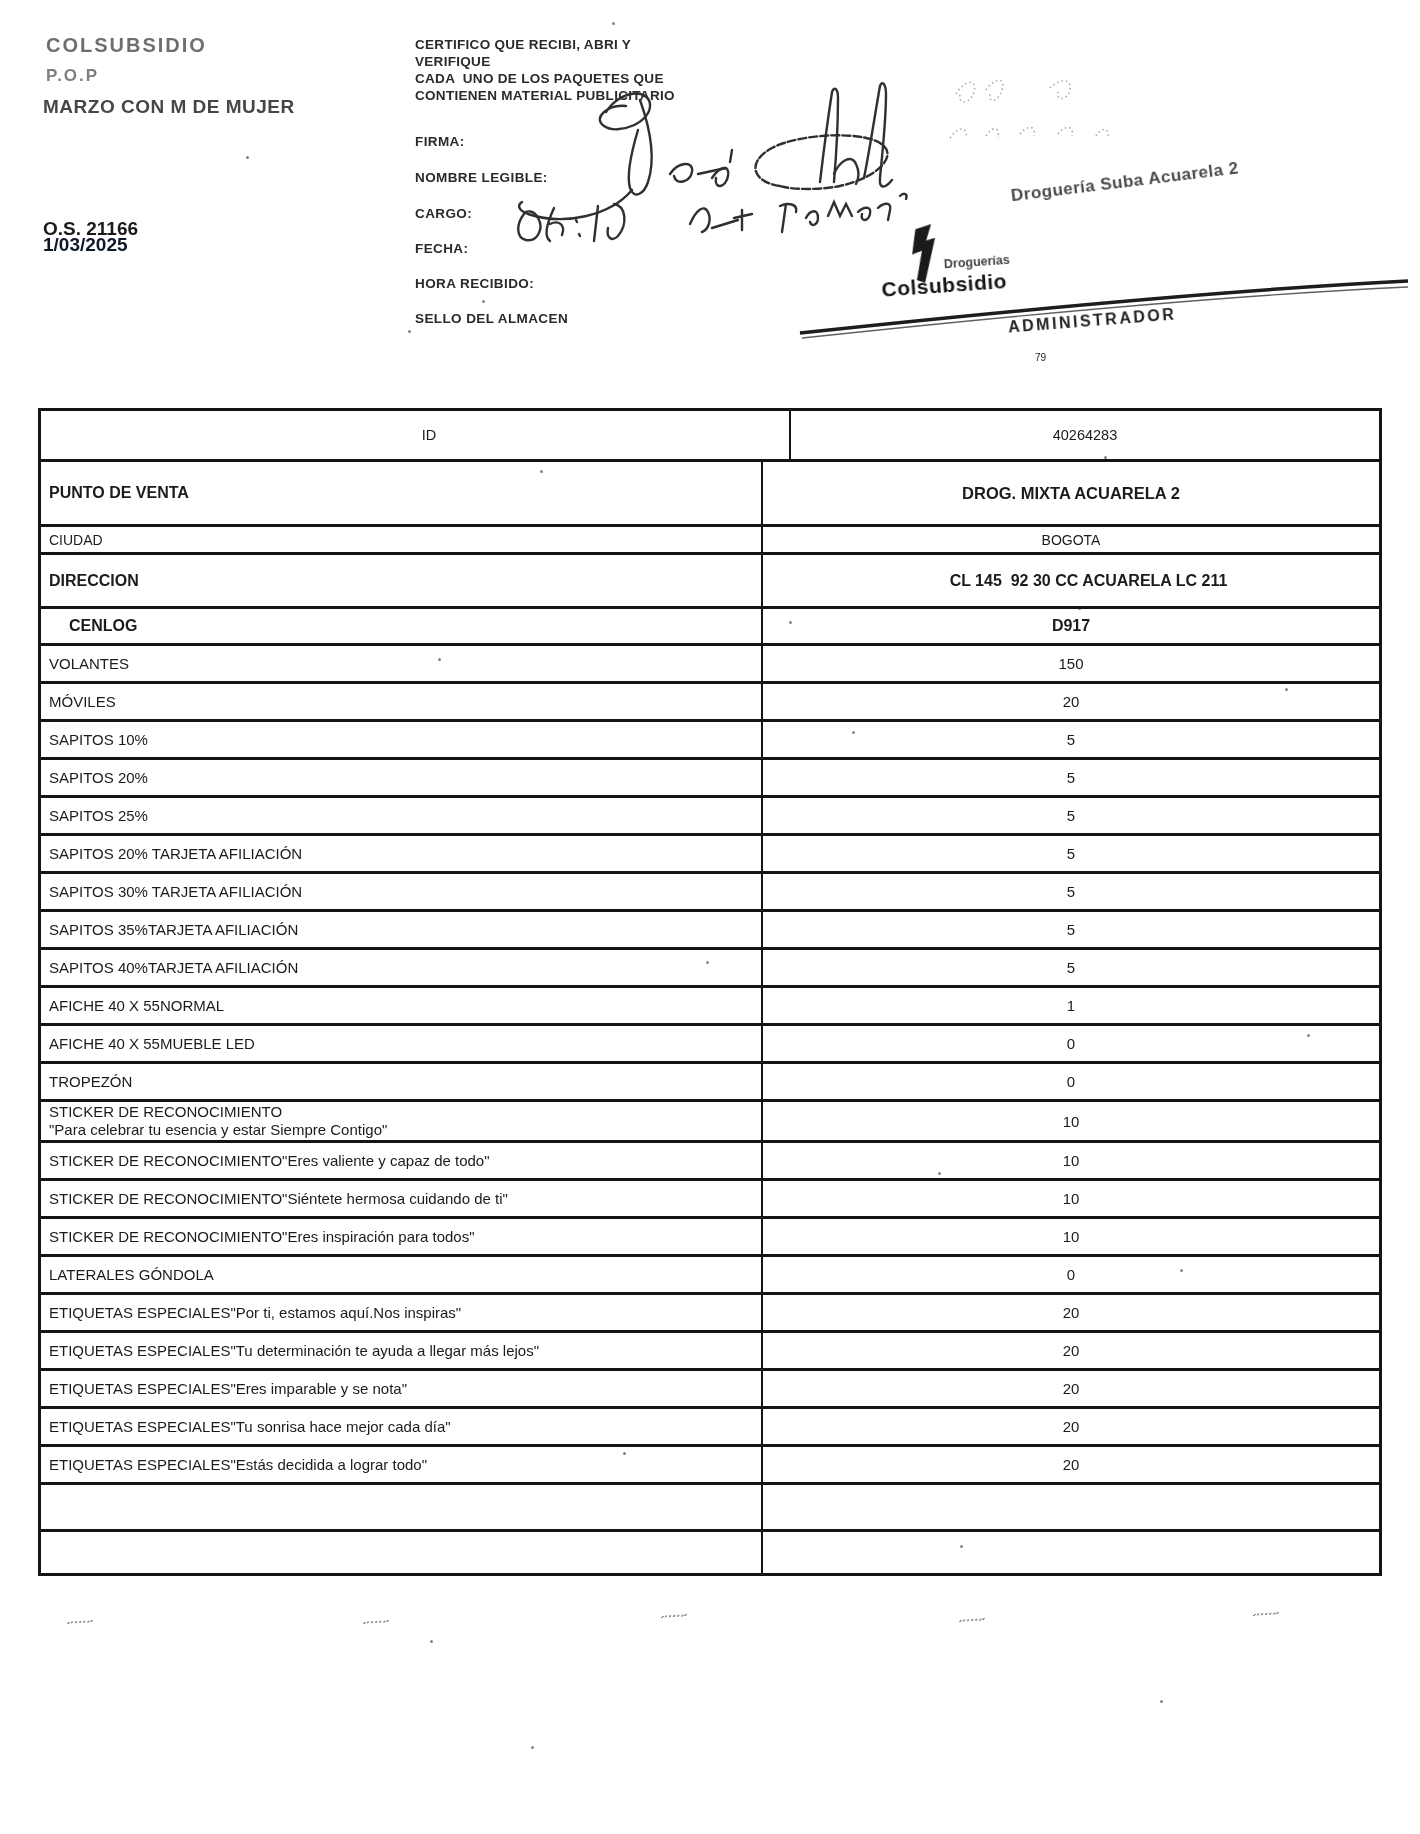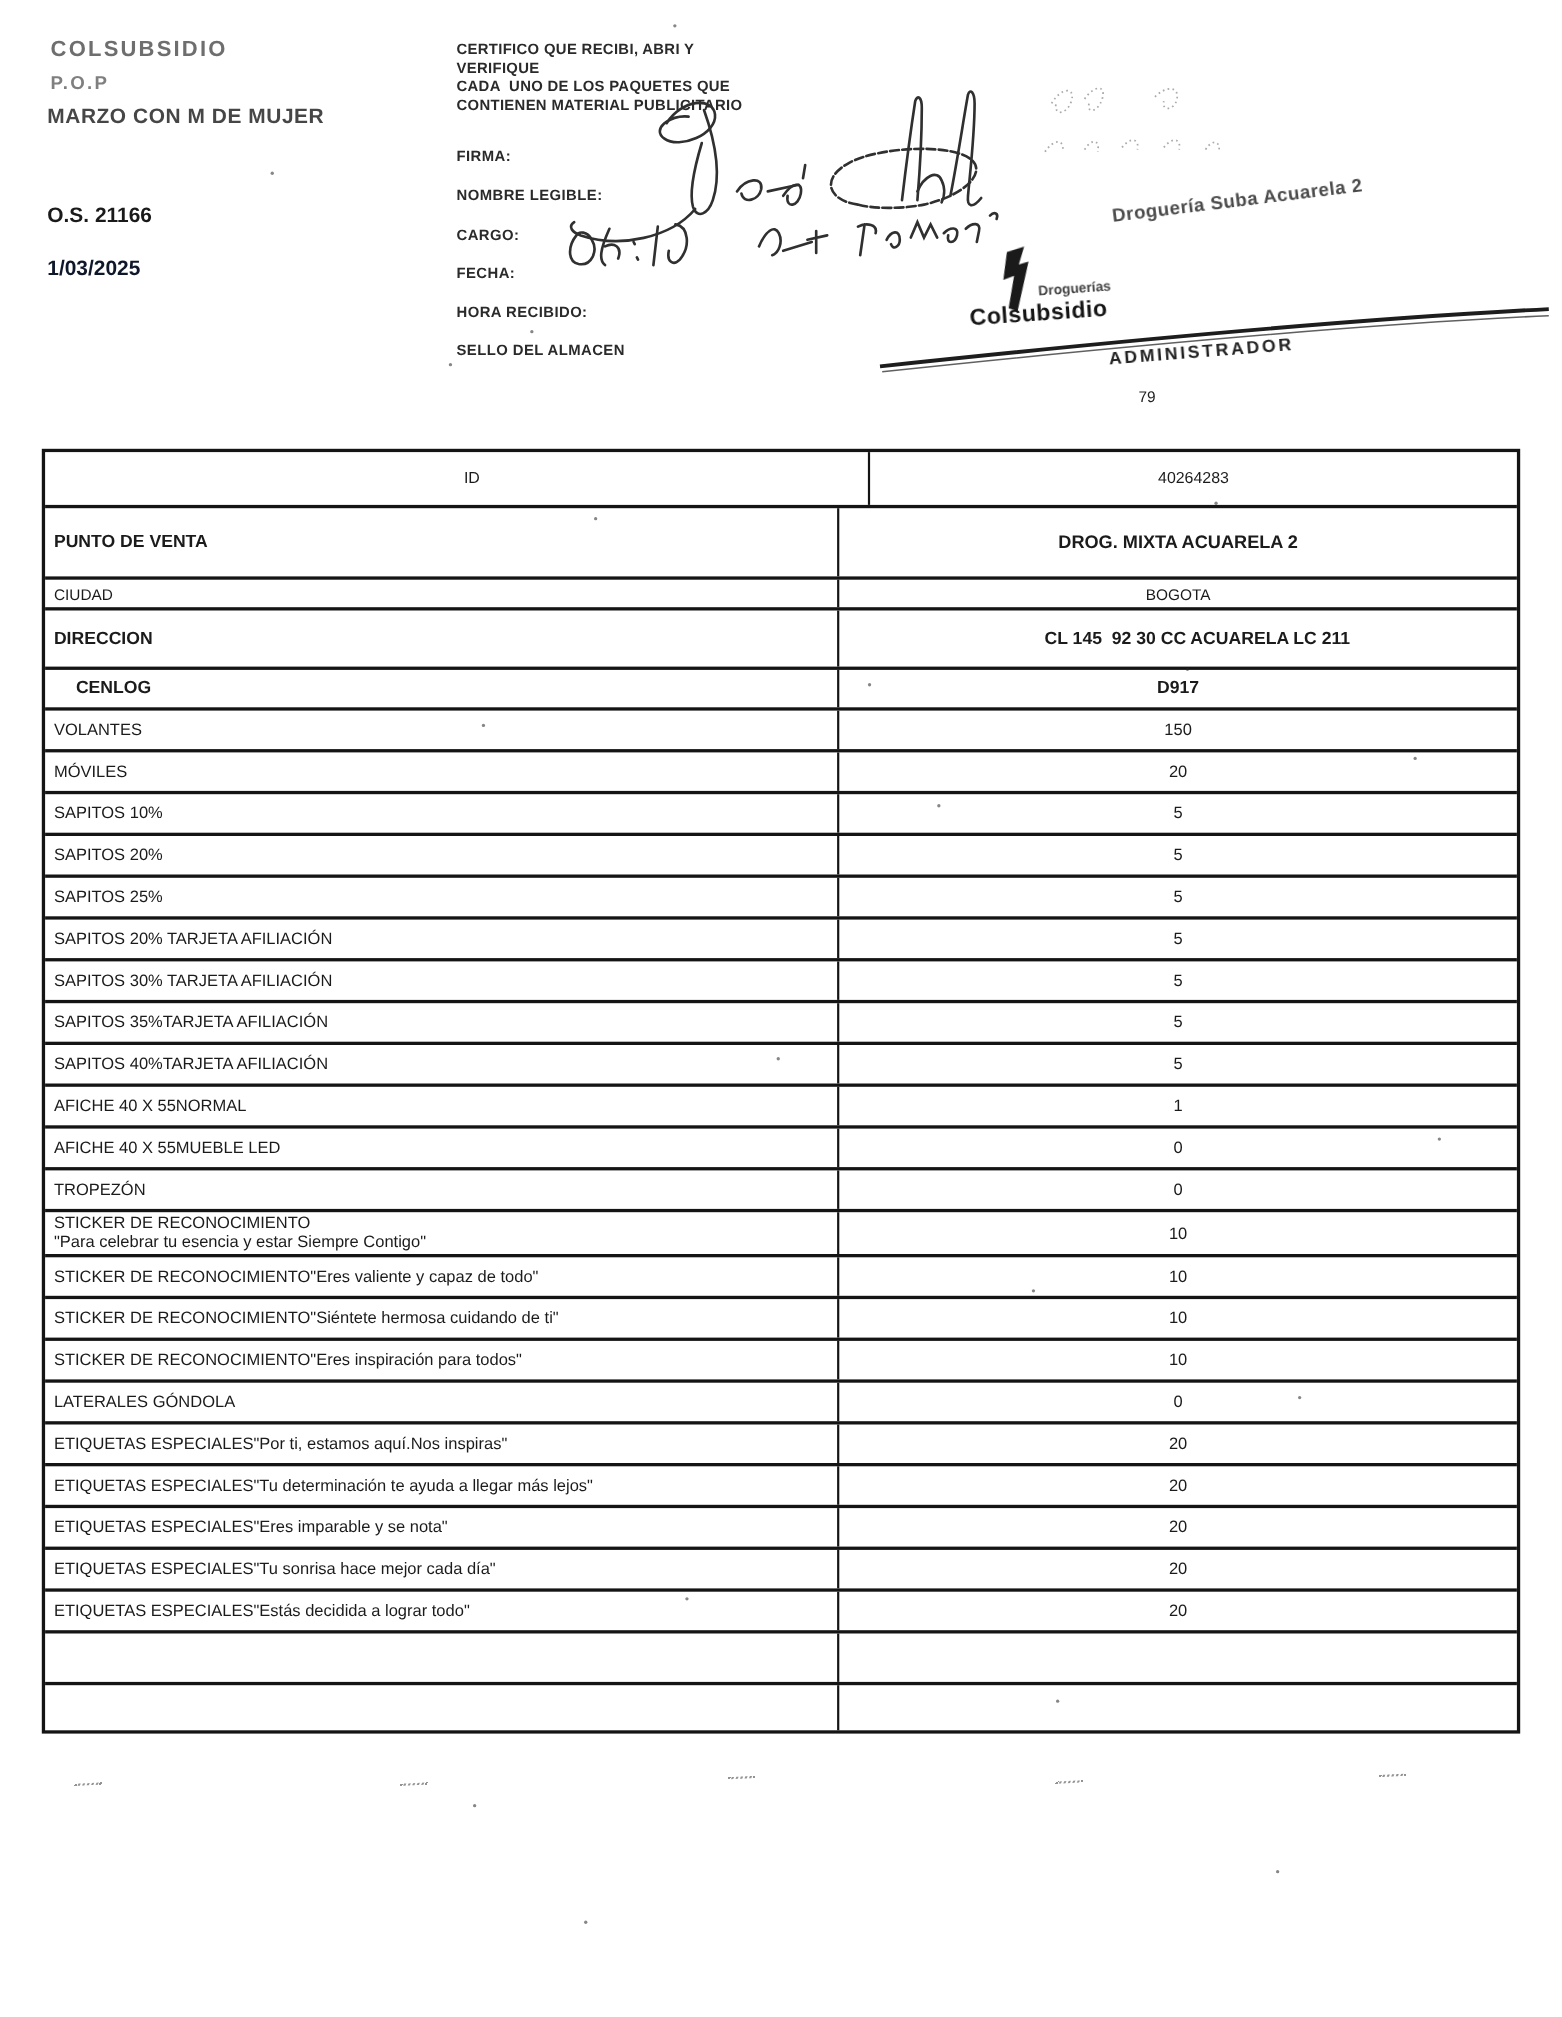--- a/index.html
+++ b/index.html
@@ -5,37 +5,37 @@
   html,body{margin:0;padding:0;}
   body{
     width:1420px;height:1834px;position:relative;background:#ffffff;
     font-family:"Liberation Sans", sans-serif;color:#1c1c1c;overflow:hidden;
   }
   .abs{position:absolute;}
   
   .company{left:46px;top:34px;font-size:20px;font-weight:700;letter-spacing:2px;color:#4a4a4a;opacity:.8;}
   .program{left:46px;top:66px;font-size:17px;font-weight:700;letter-spacing:2px;color:#555;opacity:.75;}
   .campaign{left:43px;top:96px;font-size:19px;font-weight:700;letter-spacing:.5px;color:#333;opacity:.9;}
-  .os-number{left:43px;top:186px;font-size:19px;font-weight:700;color:#1a1a1a;}
+  .os-number{left:43px;top:218px;font-size:19px;font-weight:700;color:#1a1a1a;}
   .os-date{left:43px;top:234px;font-size:19px;font-weight:700;color:#0f172a;}
   
   .cert{left:415px;top:36px;font-size:13.5px;font-weight:600;letter-spacing:.3px;color:#2a2a2a;line-height:17px;white-space:pre;}
   .field{font-size:13.5px;font-weight:600;letter-spacing:.4px;color:#2a2a2a;white-space:pre;}
   .f-firma{left:415px;top:134px;} .f-nombre{left:415px;top:170px;}
   .f-cargo{left:415px;top:206px;} .f-fecha{left:415px;top:241px;}
   .f-hora{left:415px;top:276px;}  .f-sello{left:415px;top:311px;}
   
   .stamp-suba{left:1010px;top:168px;width:300px;font-size:17px;font-weight:700;color:#2b2b2b;
     transform:rotate(-7deg);letter-spacing:.5px;filter:blur(.4px);opacity:.85;white-space:nowrap;}
   .brand-stamp{left:878px;top:220px;width:170px;height:90px;transform:rotate(-4deg);filter:blur(.3px);}
   .brand-small{position:absolute;left:66px;top:36px;font-size:12.5px;font-weight:700;color:#222;opacity:.85;}
   .brand-big{position:absolute;left:2px;top:52px;font-size:21px;font-weight:700;color:#151515;letter-spacing:.5px;}
   .role-stamp{left:1008px;top:312px;font-size:16px;font-weight:700;letter-spacing:2.5px;color:#222;
     transform:rotate(-4.5deg);filter:blur(.35px);}
-  .stamp-number{left:1035px;top:352px;font-size:14px;color:#222;}
+  .stamp-number{left:1035px;top:352px;font-size:10px;color:#222;}
   
   .doc-table{left:38px;top:408px;width:1344px;border:3px solid #141414;background:#fff;box-sizing:border-box;}
   .trow{display:flex;box-sizing:border-box;border-top:3px solid #141414;height:38px;}
   .trow:first-child{border-top:none;padding-left:28px;}
   .cell-label{width:722px;box-sizing:border-box;border-right:2px solid #141414;padding:1px 8px;
     display:flex;align-items:center;font-size:15px;color:#1b1b1b;white-space:pre-line;line-height:18px;}
   .cell-value{flex:1;display:flex;align-items:center;justify-content:center;font-size:15px;color:#1b1b1b;}
   .trow.id{height:48px;} .trow.id .cell-label{justify-content:center;font-size:14.5px;}
   .trow.id .cell-value{font-size:14.5px;}
   .trow.pdv{height:65px;} .trow.pdv .cell-label{font-weight:700;font-size:16px;}

